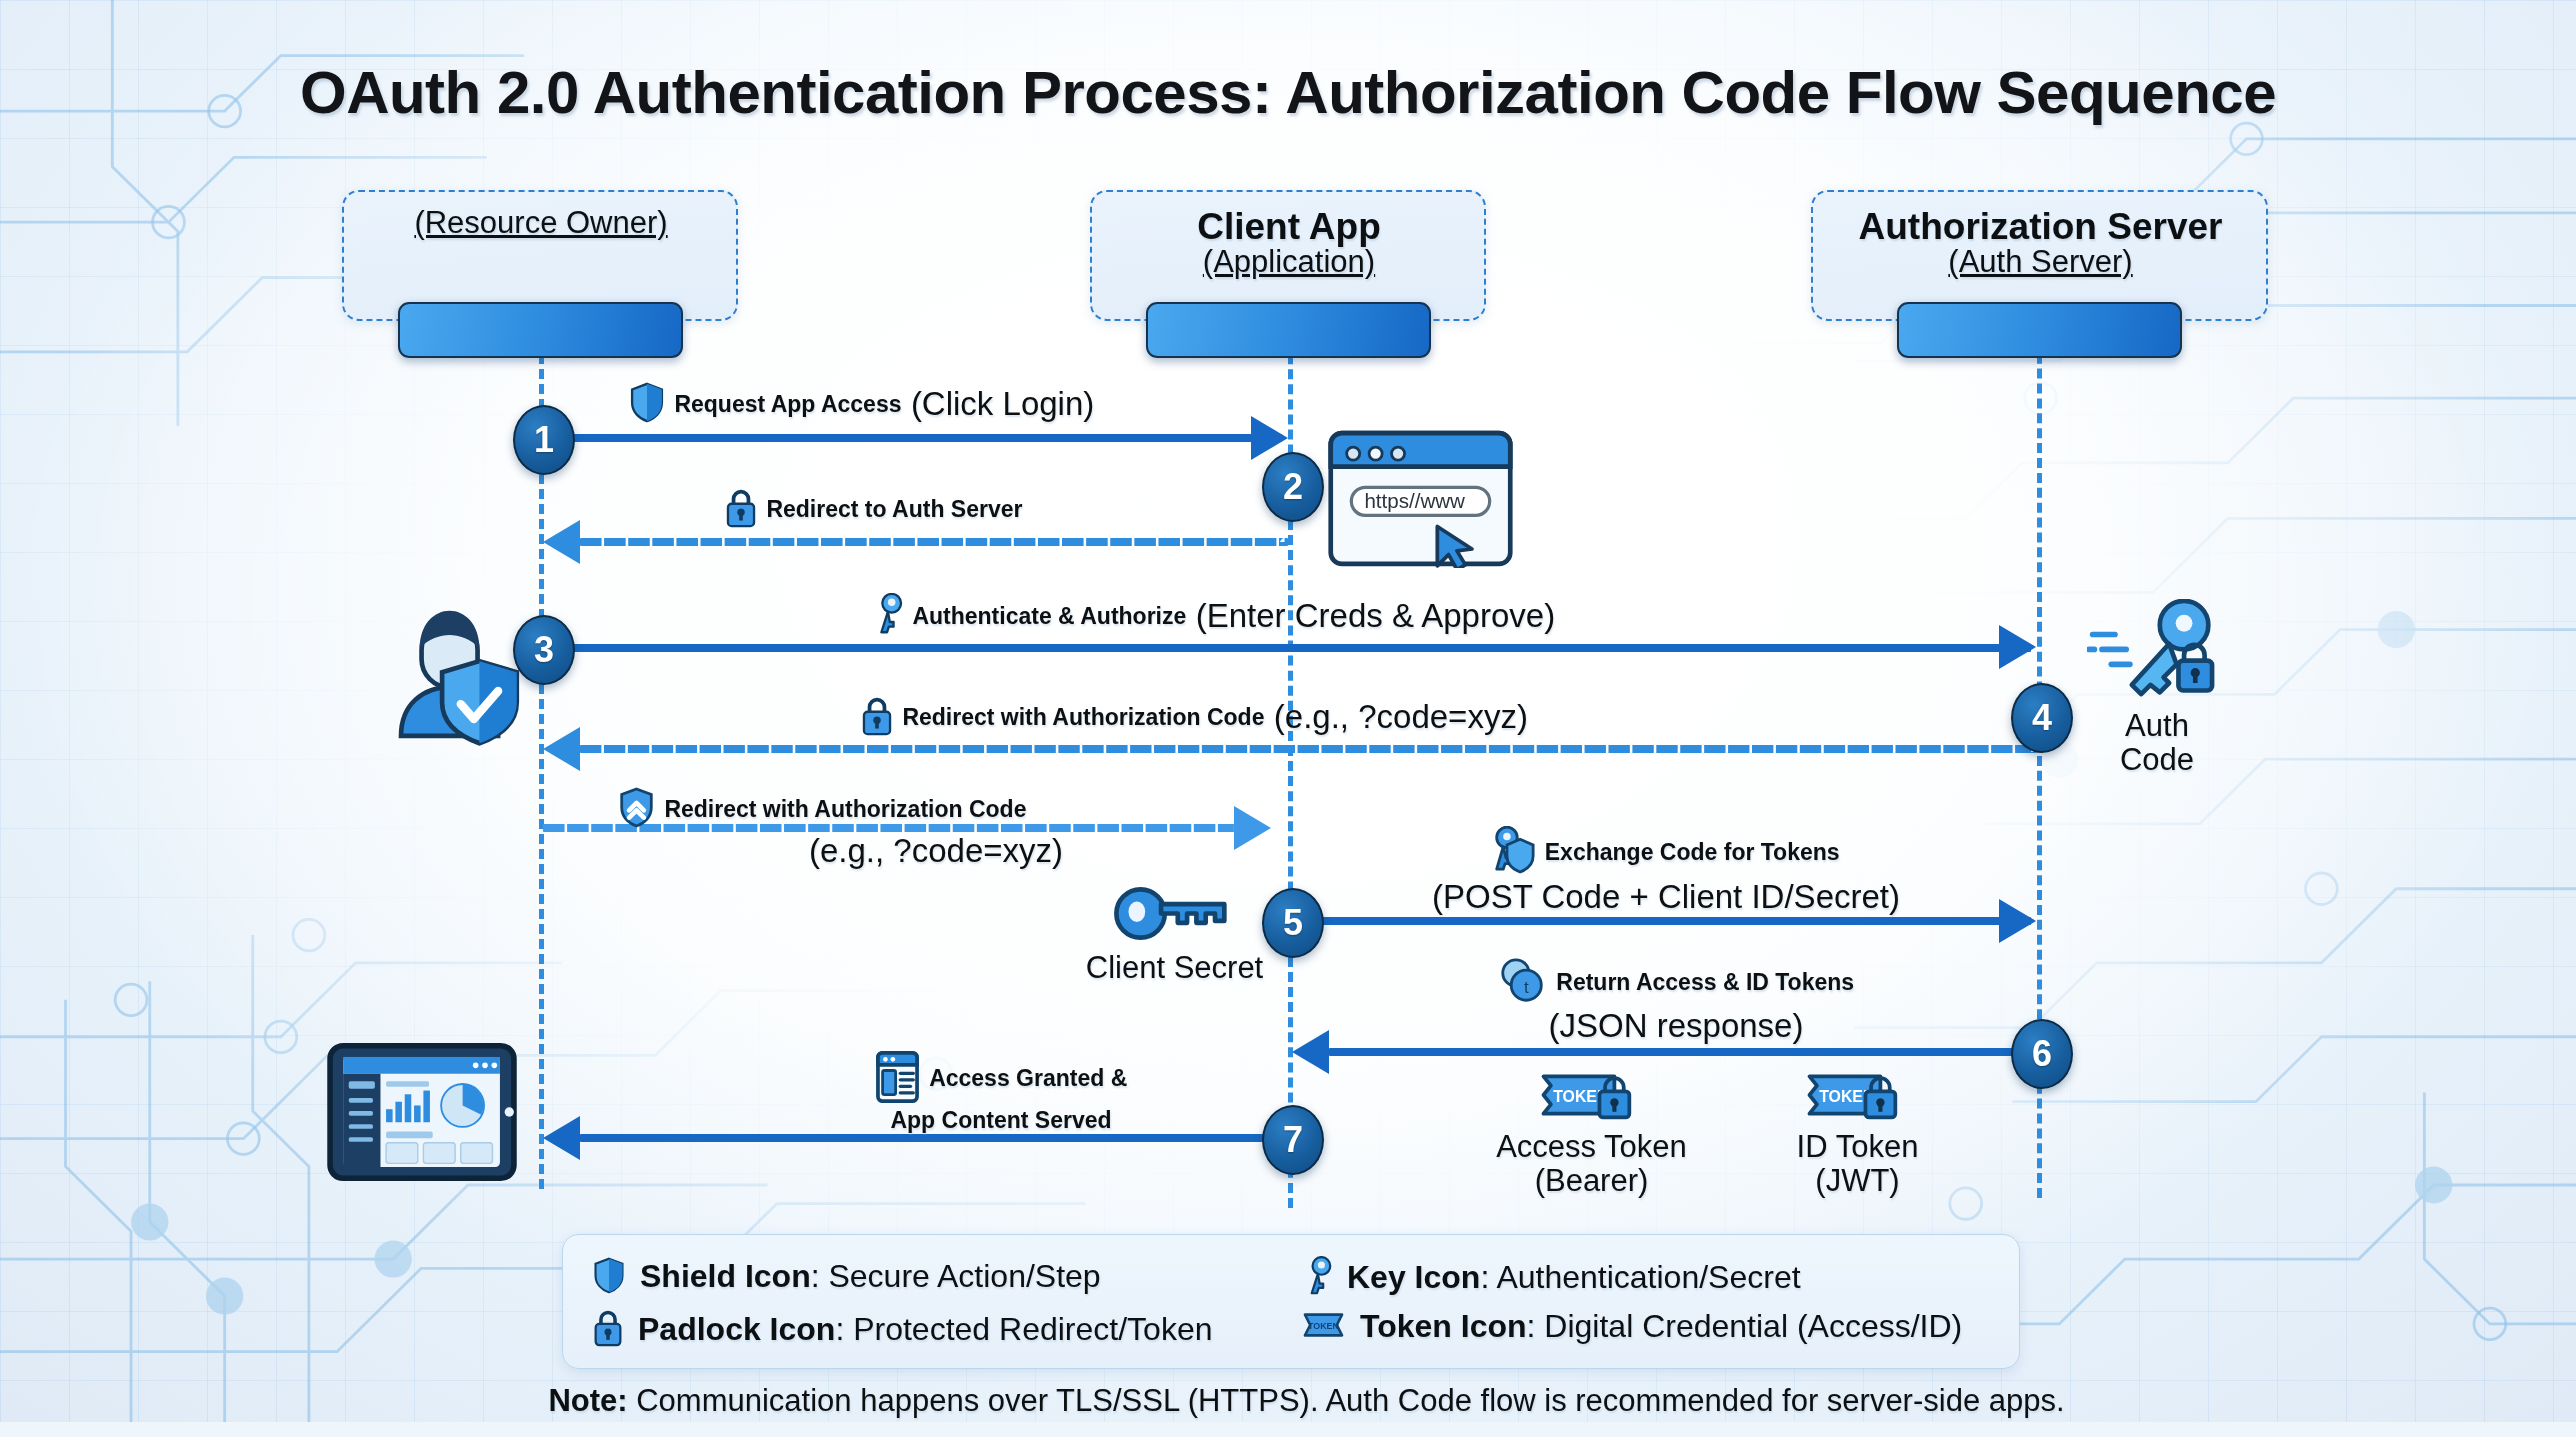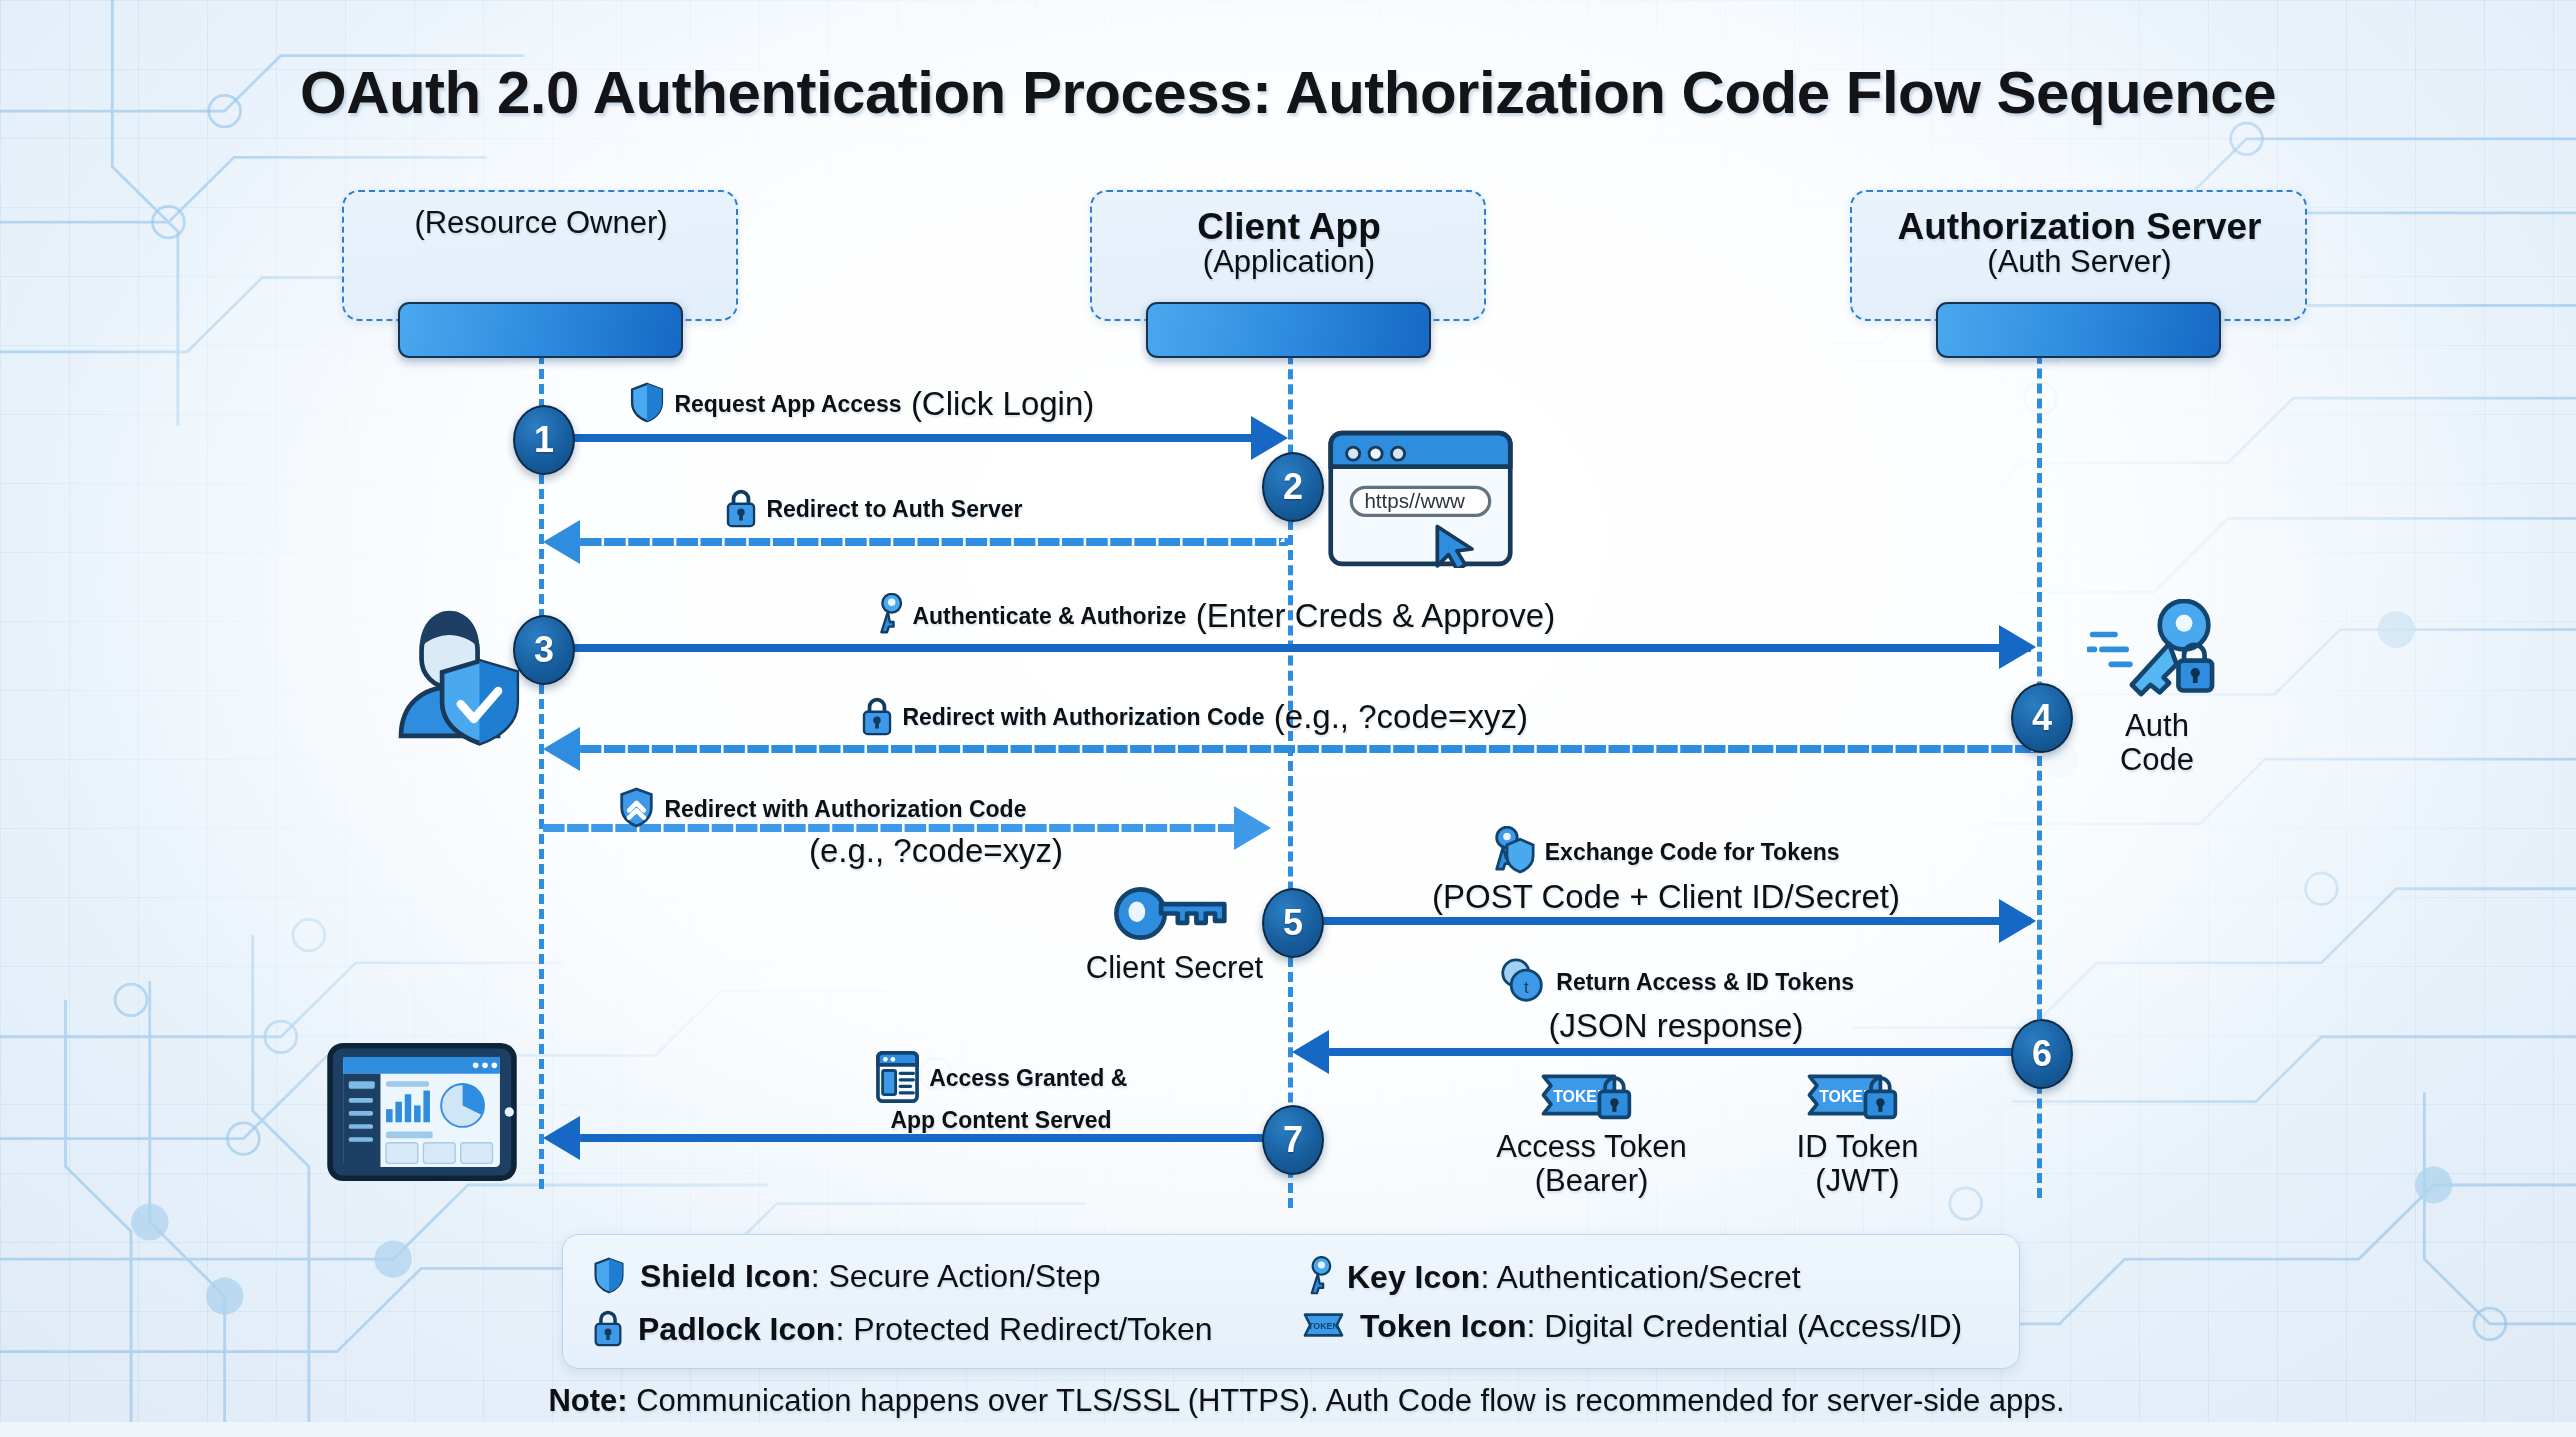--- a/index.html
+++ b/index.html
@@ -47,21 +47,21 @@
     border:2.8px dashed #2f7fd1;border-radius:17px;
     background:linear-gradient(175deg,#eaf3fc 0%, #e2eefa 100%);
     box-shadow:0 2.8px 9.4px rgba(110,150,190,.18);
   }
   .actor-txt{
     position:absolute;left:0;right:0;top:17px;text-align:center;
     color:#0d1013;line-height:1.06;
     text-shadow:0.9px 1.9px 1.9px rgba(130,160,190,.30);
   }
   .actor-name{font-size:37px;font-weight:bold;}
-  .actor-sub{font-size:31px;font-weight:normal;}
+  .actor-sub{font-size:31px;font-weight:normal;text-decoration:underline;}
   .actor-bar{
     position:absolute;height:52px;border-radius:11.2px;
     background:linear-gradient(100deg,#4aa8ef 0%, #2f8de0 48%, #1668c4 100%);
     border:2.8px solid #15324f;
     box-shadow:0 3.7px 8.4px rgba(25,70,120,.35);
   }
 
   
   .lifeline{
     position:absolute;width:0;border-left:5.6px dashed #2f8de0;
@@ -205,21 +205,21 @@
 
   <div class="actor" style="left:1090px;top:190px;width:398px;height:150px;">
     <div class="actor-frame" style="width:392px;height:127px;"></div>
     <div class="actor-txt">
       <div class="actor-name">Client App</div>
       <div class="actor-sub">(Application)</div>
     </div>
     <div class="actor-bar" style="left:56px;top:112px;width:281px;"></div>
   </div>
 
-  <div class="actor" style="left:1811px;top:190px;width:459px;height:150px;margin-left:39px;">
+  <div class="actor" style="left:1811px;top:190px;width:459px;height:150px;">
     <div class="actor-frame" style="width:453px;height:127px;"></div>
     <div class="actor-txt">
       <div class="actor-name">Authorization Server</div>
       <div class="actor-sub">(Auth Server)</div>
     </div>
     <div class="actor-bar" style="left:86px;top:112px;width:281px;"></div>
   </div>
 
   <div class="msgline" style="left:543px;top:434px;width:739px;"></div>
   <div class="arrowhead right" style="left:1251px;top:416px;"></div>

